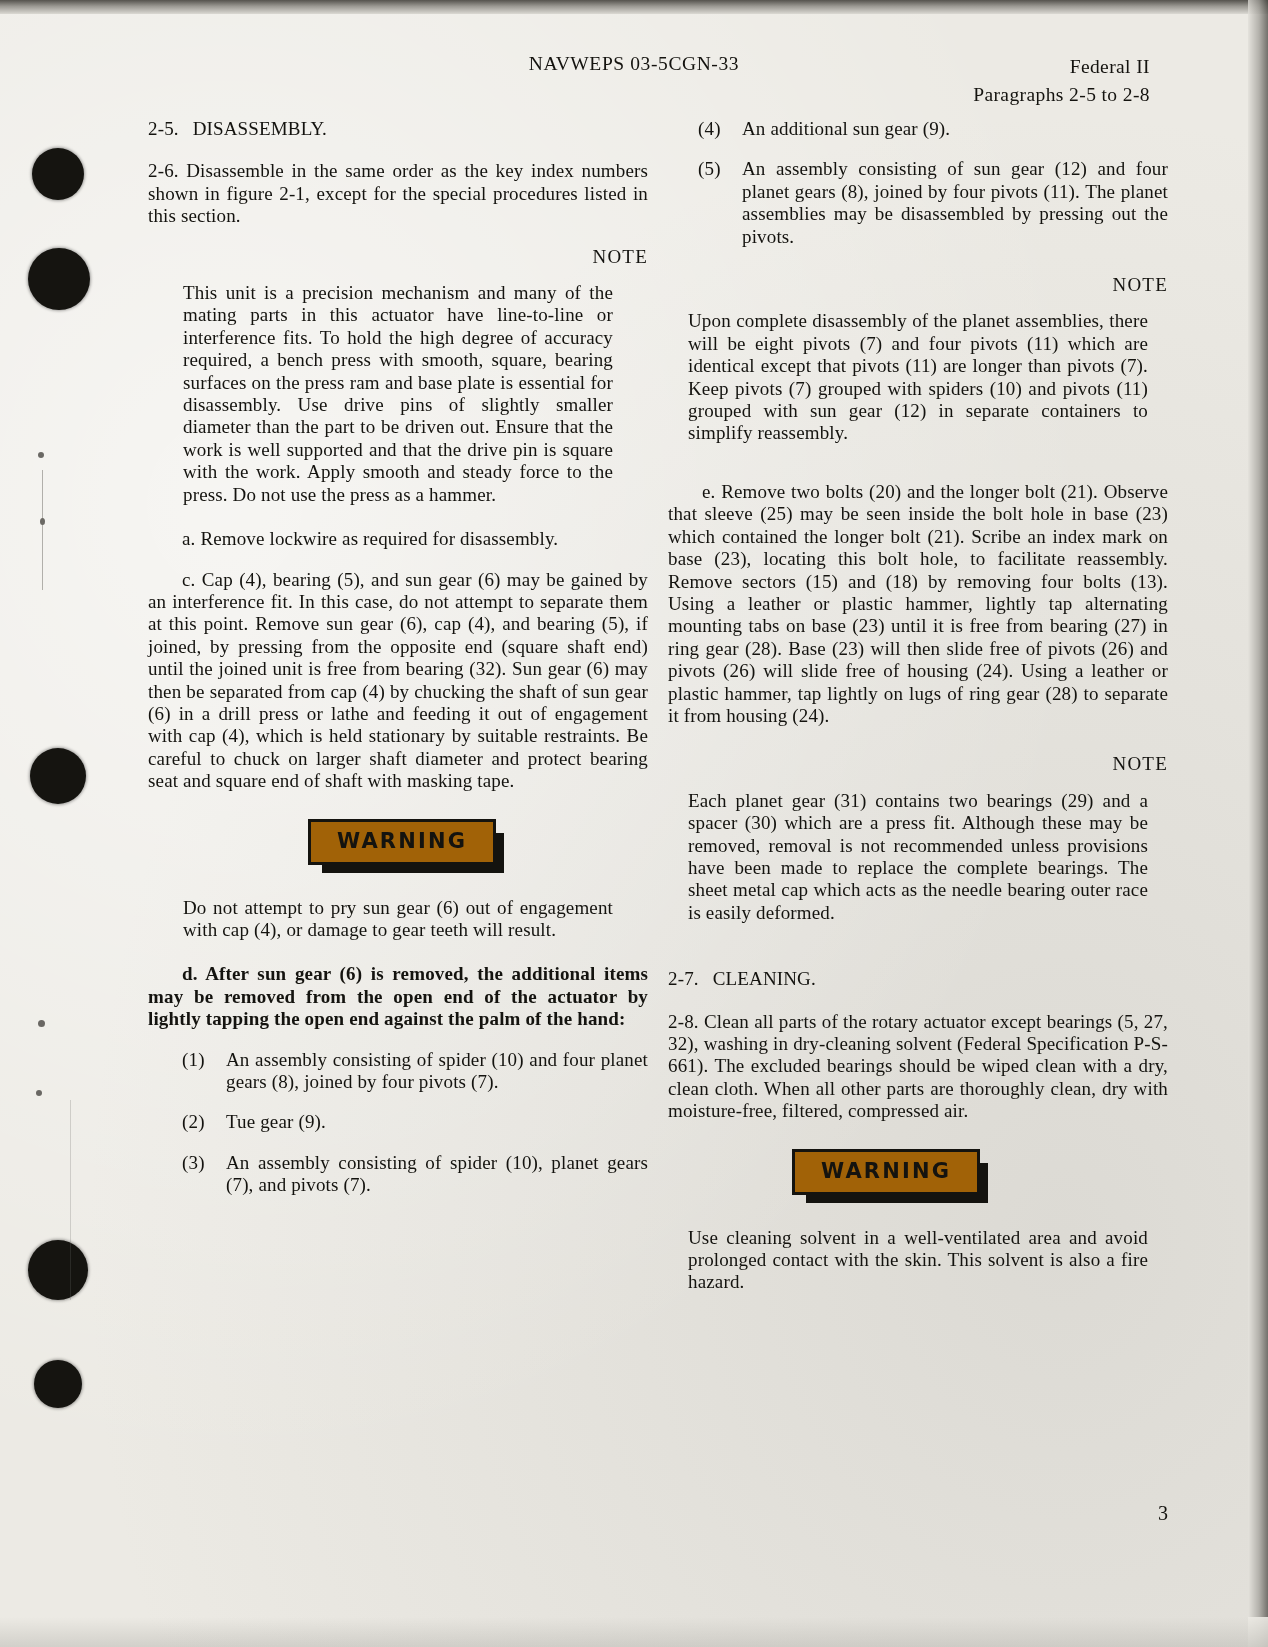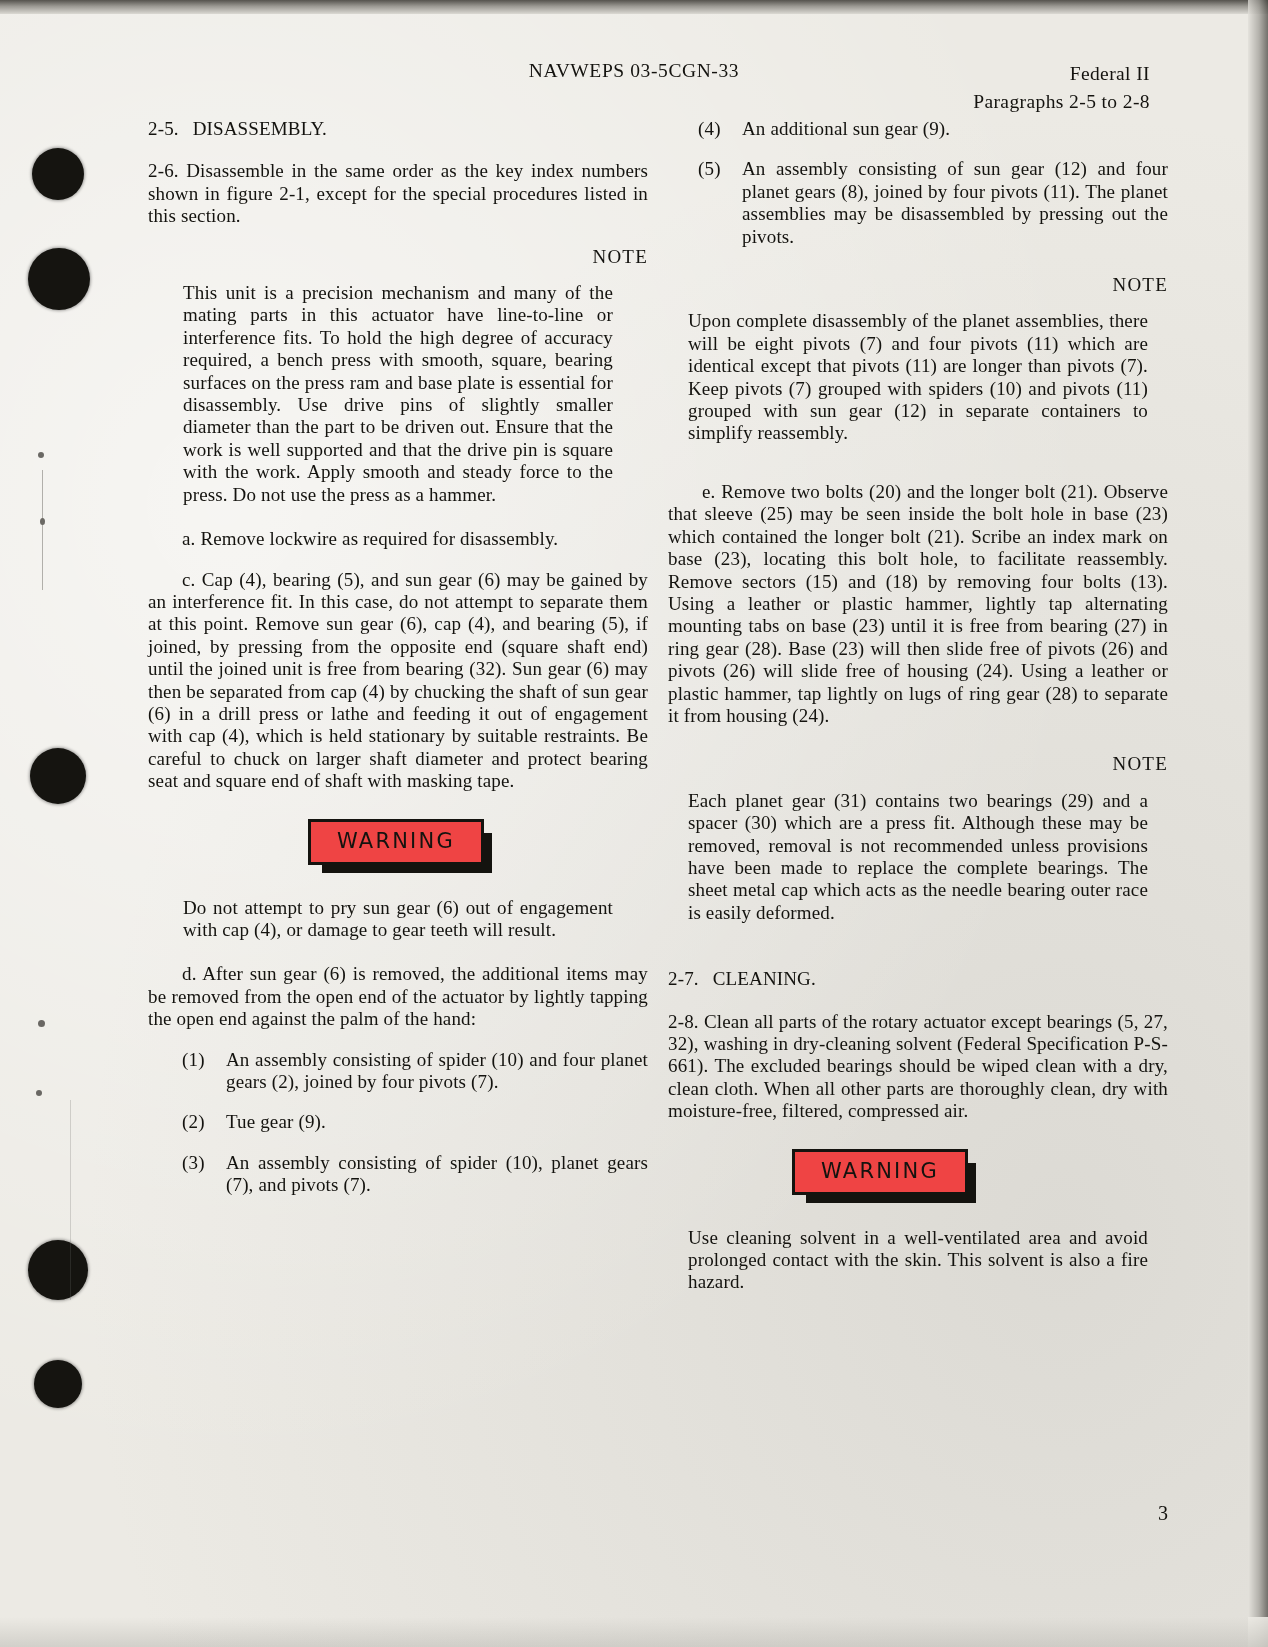--- a/index.html
+++ b/index.html
@@ -58,21 +58,21 @@
   .vline {
     position: absolute;
     width: 1px;
     background: #6d6b66;
     opacity: .5;
   }
 
   
   .header {
     position: absolute;
-    left: 0; right: 0; top: 60px;
+    left: 0; right: 0; top: 53px;
     height: 46px;
   }
   .doc-id {
     position: absolute;
     left: 0; right: 0;
     top: 0;
     text-align: center;
     font-size: 19.5px;
     letter-spacing: 0.6px;
   }
@@ -135,25 +135,25 @@
   .warn-wrap {
     position: relative;
     margin: 26px 0 26px 0;
     height: 52px;
   }
   .warn-wrap.left-ind { padding-left: 160px; }
   .warn-wrap.right-ind { padding-left: 124px; }
   .warn-box {
     position: relative;
     display: inline-block;
-    background: #ef4444;
+    background: #a16207;
     border: 3px solid #14130f;
     padding: 6px 26px 8px 26px;
     font-family: "DejaVu Sans", sans-serif;
-    font-weight: normal;
+    font-weight: bold;
     font-size: 21px;
     letter-spacing: 2.2px;
     color: #14130f;
     line-height: 26px;
   }
   .warn-box::after {
     content: "";
     position: absolute;
     left: 11px;
     top: 11px;
@@ -217,25 +217,25 @@
     <p class="indent">c.  Cap (4), bearing (5), and sun gear (6) may be gained by an interference fit.  In this case, do not attempt to separate them at this point.  Remove sun gear (6), cap (4), and bearing (5), if joined, by pressing from the opposite end (square shaft end) until the joined unit is free from bearing (32).  Sun gear (6) may then be separated from cap (4) by chucking the shaft of sun gear (6) in a drill press or lathe and feeding it out of engagement with cap (4), which is held stationary by suitable restraints.  Be careful to chuck on larger shaft diameter and protect bearing seat and square end of shaft with masking tape.</p>
 
     <div class="warn-wrap left-ind">
       <span class="warn-shadow-holder">
         <span class="warn-box">WARNING</span>
       </span>
     </div>
 
     <div class="note-body">Do not attempt to pry sun gear (6) out of engagement with cap (4), or damage to gear teeth will result.</div>
 
-    <p class="indent" style="margin-top:20px;">d.  After sun gear (6) is removed, the additional items may be removed from the open end of the actuator by lightly tapping the open end against the palm of the hand:</p>
+    <p class="indent" style="margin-top:20px;font-weight:bold;">d.  After sun gear (6) is removed, the additional items may be removed from the open end of the actuator by lightly tapping the open end against the palm of the hand:</p>
 
     <div class="list-item">
       <span class="marker">(1)</span>
-      <span>An assembly consisting of spider (10) and four planet gears (2), joined by four pivots (7).</span>
+      <span>An assembly consisting of spider (10) and four planet gears (8), joined by four pivots (7).</span>
     </div>
     <div class="list-item">
       <span class="marker">(2)</span>
       <span>Tue gear (9).</span>
     </div>
     <div class="list-item">
       <span class="marker">(3)</span>
       <span>An assembly consisting of spider (10), planet gears (7), and pivots (7).</span>
     </div>
 

